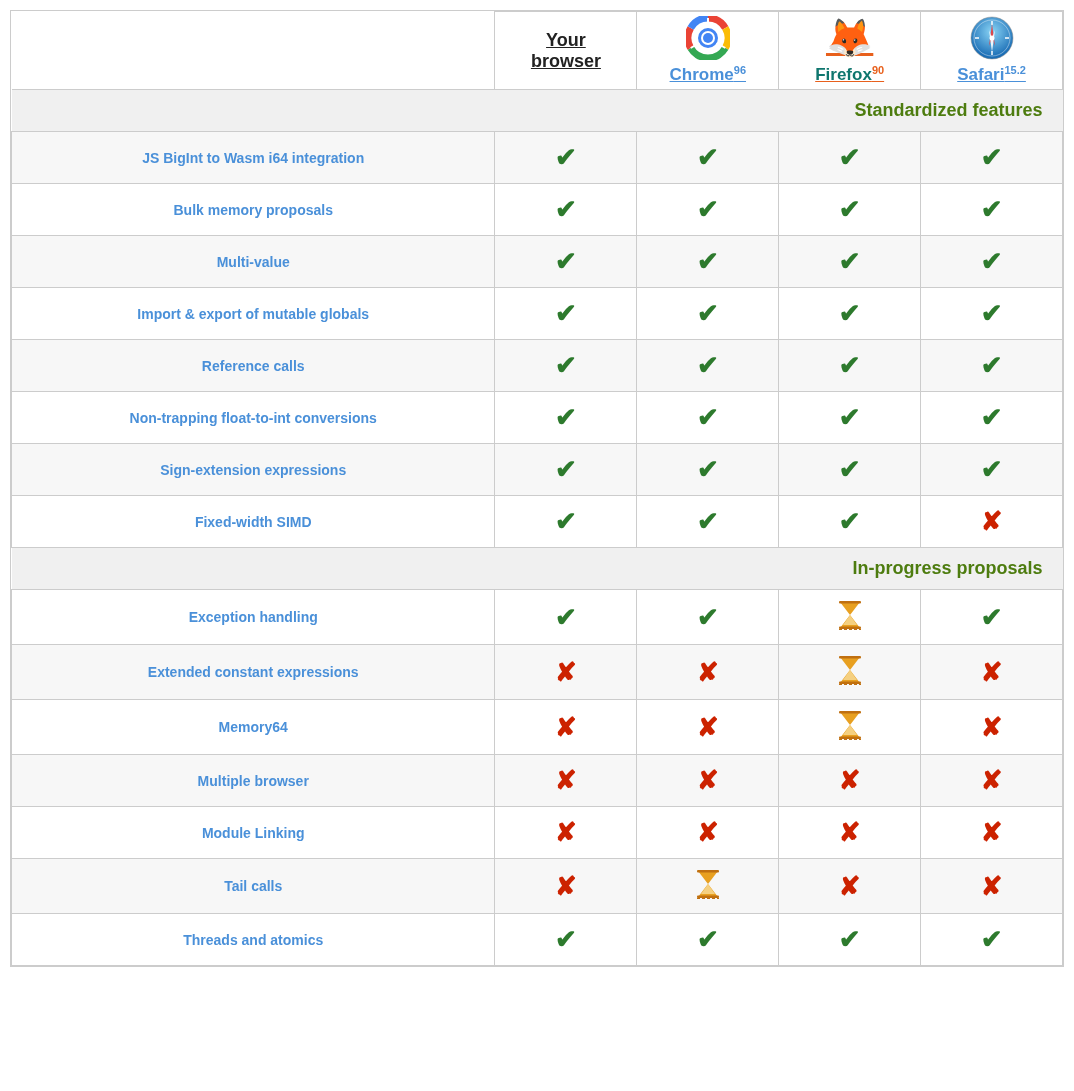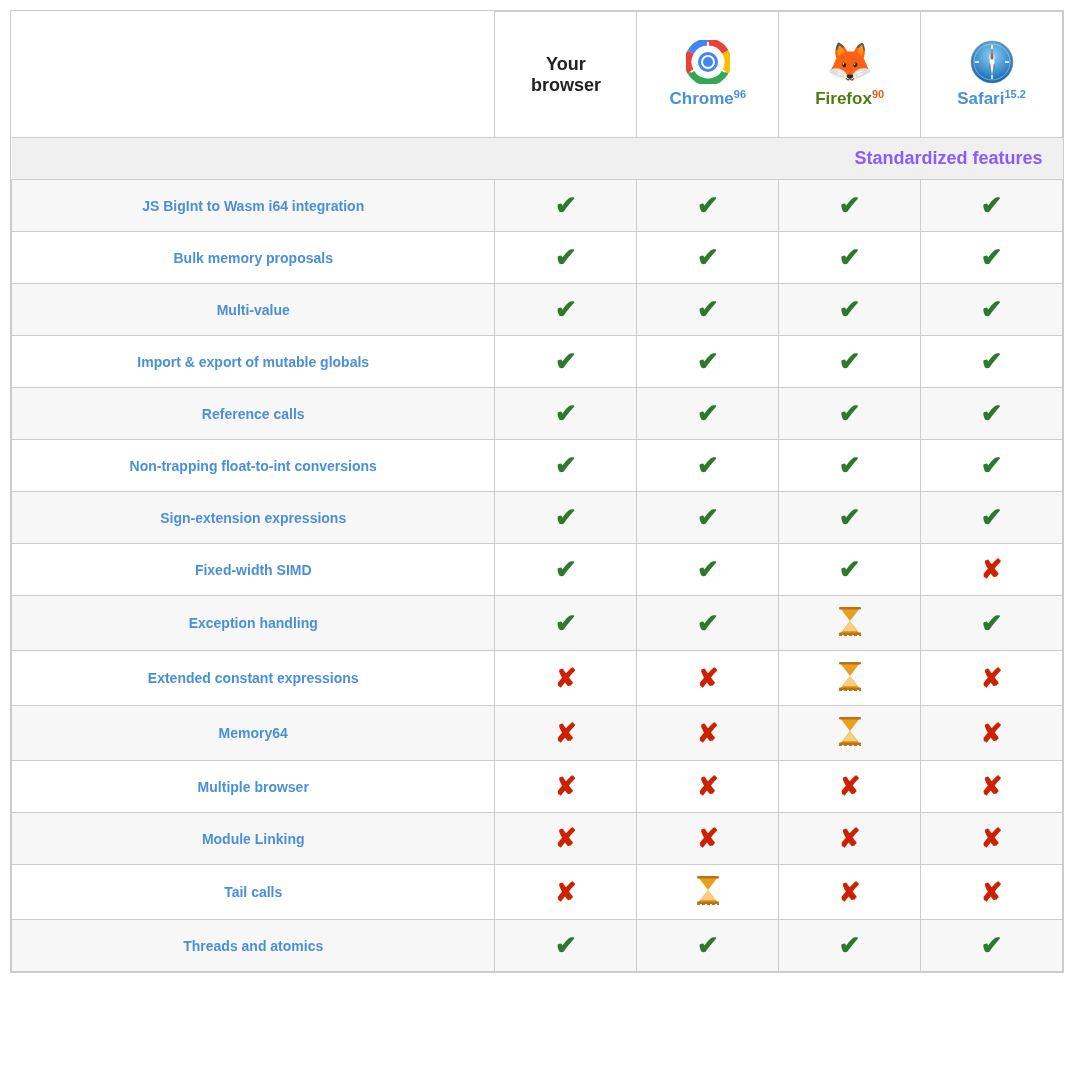--- a/index.html
+++ b/index.html
@@ -27,21 +27,22 @@
     td.feature-name {
       text-align: center;
       font-weight: bold;
       color: #4a90d9;
       font-size: 14px;
       background: #fff;
     }
     th.header-cell {
       background: #fff;
       font-size: 15px;
-      padding: 28px 8px;
+      padding: 4px 8px;
+      text-decoration: underline;
     }
     th.your-browser {
       font-weight: bold;
       color: #222;
       font-size: 18px;
     }
     th.browser-chrome {
       color: #4a90d9;
     }
     th.browser-firefox {
@@ -54,21 +55,21 @@
       font-weight: bold;
       font-size: 17px;
     }
     sup {
       font-size: 11px;
     }
     .section-header td {
       background: #f0f0f0;
       font-weight: bold;
       font-size: 18px;
-      color: #8b5cf6;
+      color: #4d7c0f;
       text-align: right;
       padding-right: 20px;
       border-left: none;
       border-right: none;
     }
     .check {
       color: #2d7a2d;
       font-size: 26px;
       font-weight: bold;
     }
@@ -116,21 +117,21 @@
 
               <line x1="22" y1="2" x2="22" y2="12" stroke="#fff" stroke-width="2"></line>
               <line x1="39.32" y1="32" x2="30.66" y2="27" stroke="#fff" stroke-width="2"></line>
               <line x1="4.68" y1="32" x2="13.34" y2="27" stroke="#fff" stroke-width="2"></line>
             </svg>
           </span>
           <span class="browser-name">Chrome</span><sup>96</sup>
         </th>
         <th class="header-cell browser-firefox" style="width:13.5%;">
           <span style="display:block; font-size:38px; margin:0 auto 4px auto; text-align:center;">🦊</span>
-          <span class="browser-name" style="color:#4d7c0f;">Firefox</span><sup style="color:#e8601c;">90</sup>
+          <span class="browser-name" style="color:#0f766e;">Firefox</span><sup style="color:#e8601c;">90</sup>
         </th>
         <th class="header-cell browser-safari" style="width:13.5%;">
           <span style="display:block; margin:0 auto 4px auto; text-align:center;">
             <svg width="44" height="44" viewBox="0 0 44 44" xmlns="http://www.w3.org/2000/svg" style="display:block; margin:0 auto;">
               <defs>
                 <radialGradient id="safGrad" cx="50%" cy="35%" r="60%">
                   <stop offset="0%" stop-color="#8ad4f5"></stop>
                   <stop offset="100%" stop-color="#1a6db5"></stop>
                 </radialGradient>
               </defs>
@@ -206,20 +207,23 @@
           <td><span class="check">✔</span></td>
           <td><span class="check">✔</span></td>
         </tr>
         <tr class="feature-row">
           <td class="feature-name">Fixed-width SIMD</td>
           <td><span class="check">✔</span></td>
           <td><span class="check">✔</span></td>
           <td><span class="check">✔</span></td>
           <td><span class="cross">✘</span></td>
         </tr>
+        <tr class="section-header">
+          <td colspan="5">In-progress proposals</td>
+        </tr>
         <tr class="feature-row">
           <td class="feature-name">Exception handling</td>
           <td><span class="check">✔</span></td>
           <td><span class="check">✔</span></td>
           <td><span style="display:inline-block; width:28px; height:30px; position:relative;">
       <svg width="28" height="30" viewBox="0 0 28 30" xmlns="http://www.w3.org/2000/svg">
 
         <polygon points="4,2 24,2 14,15" fill="#E8A020"></polygon>
 
         <polygon points="4,28 24,28 14,15" fill="#E8A020"></polygon>

